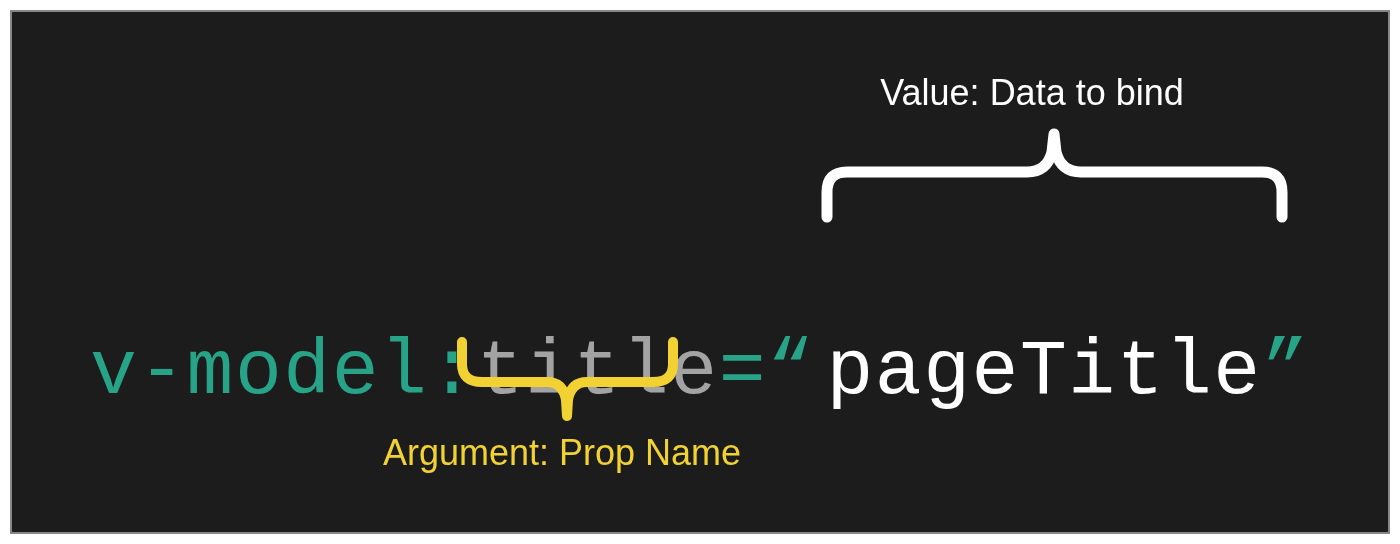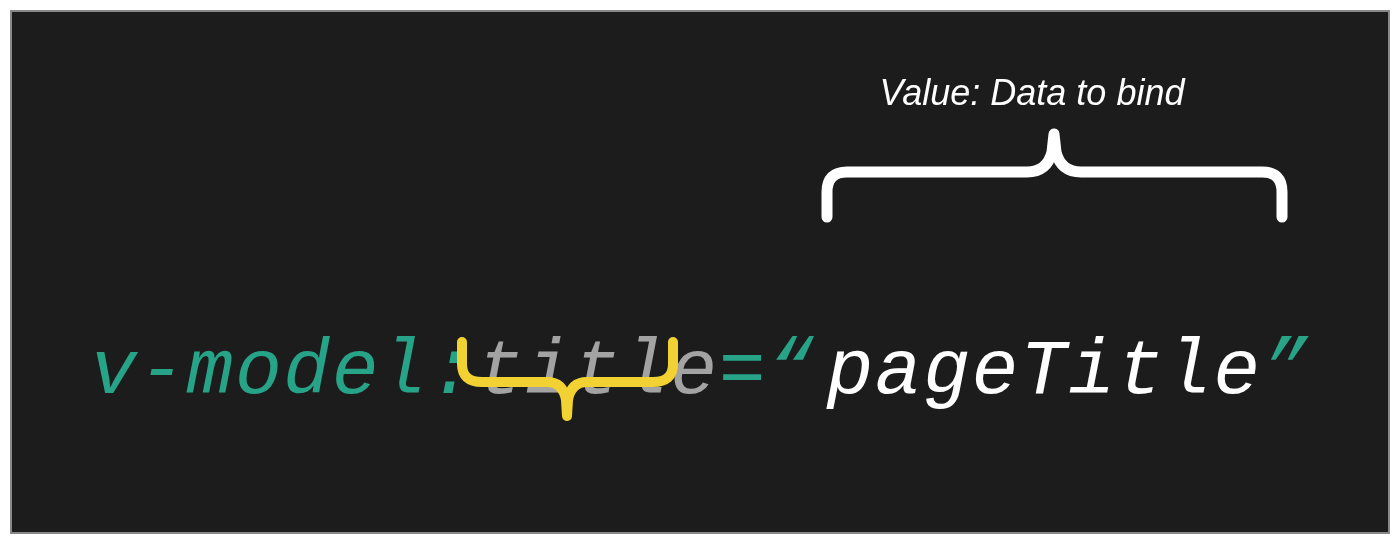--- a/index.html
+++ b/index.html
@@ -12,21 +12,20 @@
   }
   .frame {
     box-sizing: border-box;
     width: 1380px;
     height: 524px;
     margin: 10px;
     background: #1c1c1c;
     border: 2px solid #888888;
     position: relative;
     overflow: hidden;
-    font-style: italic;
   }
   .code-line {
     position: absolute;
     left: 0;
     right: 0;
     top: 228px;
     text-align: center;
     font-family: "Menlo", "Consolas", "Courier New", monospace;
     font-size: 78px;
     letter-spacing: 0.02em;
@@ -90,14 +89,15 @@
              L 97 50
              Q 113 50 116 68
              L 117 84
              L 118 68
              Q 121 50 137 50
              L 203 50
              Q 223 50 223 32
              L 223 10" fill="none" stroke="#f2d233" stroke-width="10" stroke-linecap="round" stroke-linejoin="round"></path>
   </svg>
 
+  <div id="label-arg" class="ann-label">Argument: Prop Name</div>
 
 </div>
 
 </body></html>

